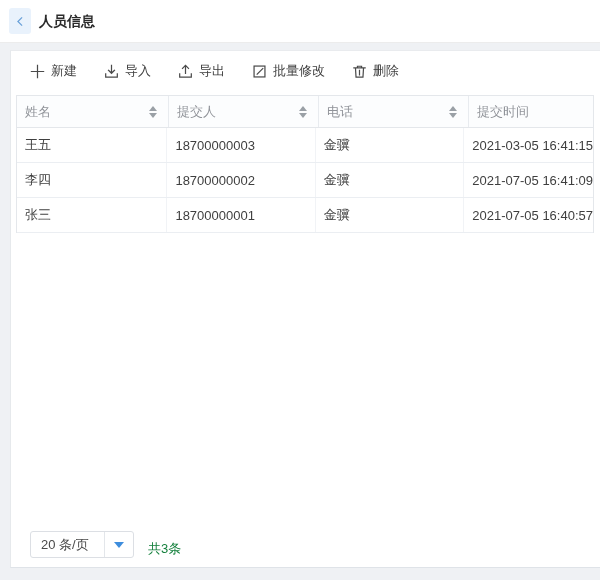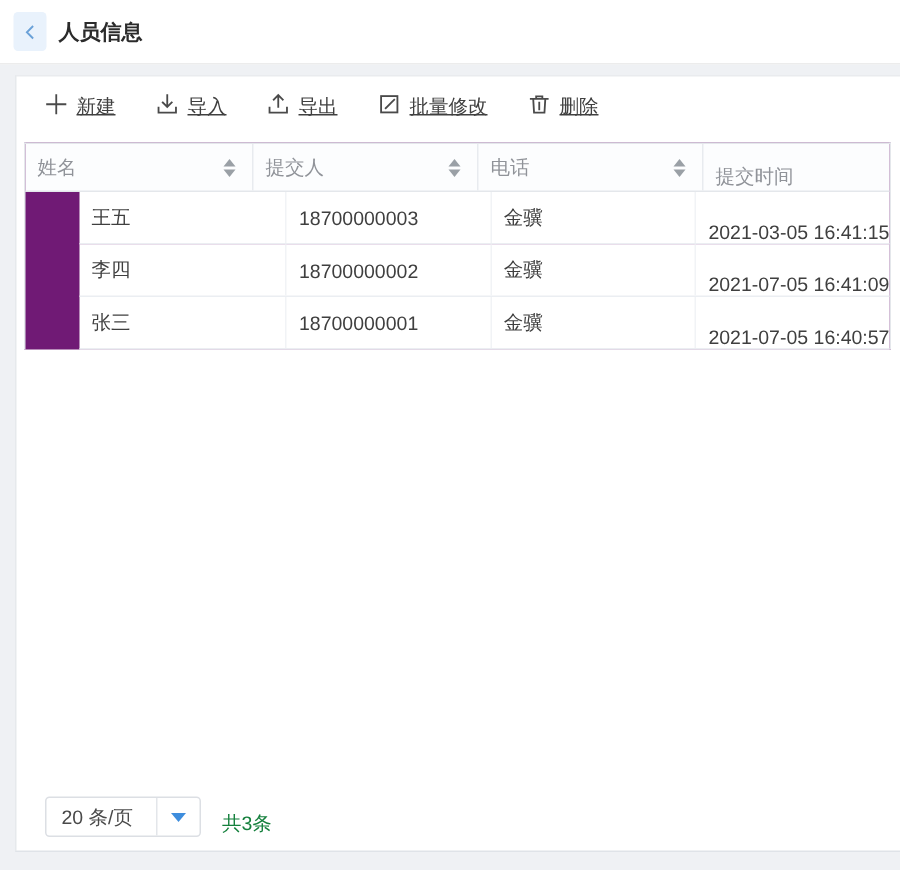--- a/index.html
+++ b/index.html
@@ -32,47 +32,47 @@
     background:#ffffff; box-sizing:border-box;
     border-top:1px solid #e9ebee; border-left:1px solid #e6e9ec;
     border-bottom:1px solid #dfe3e8;
   }
   
   .toolbar {
     position:absolute; left:19px; top:5px; height:30px;
     display:flex; align-items:center;
   }
   .tool-btn {
-    display:flex; margin-right:27px;
-    font-size:13px; color:#404040; cursor:pointer; white-space:nowrap;text-decoration:underline;
+    display:flex; align-items:center; margin-right:27px;
+    font-size:13px; color:#404040; cursor:pointer; white-space:nowrap;
   }
   .tool-btn .ticon { display:flex; margin-right:6px; }
   .tool-btn svg { width:15px; height:15px; stroke:#4a4a4a; stroke-width:1.3; fill:none; stroke-linecap:square; }
   
   .table {
     position:absolute; left:5px; top:44px; width:578px;
     border:1px solid #e4e7eb; border-bottom:none; box-sizing:border-box;
-    background:#701a75;
+    background:#a3a3a3;
   }
   .thead { display:flex; height:31px; background:#fcfdfe; border-bottom:1px solid #e4e7eb; }
   .th {
     position:relative; display:flex; align-items:center;
     padding-left:8px; font-size:13px; color:#909399;
     border-right:1px solid #e8ebef; box-sizing:border-box; cursor:pointer;
   }
-  .th:last-child, .td:last-child { border-right:none;align-items:flex-end; }
+  .th:last-child, .td:last-child { border-right:none; }
   .caret-wrap {
     position:absolute; right:11px; top:50%; transform:translateY(-50%);
     display:flex; flex-direction:column; align-items:center; cursor:pointer;
   }
   .s-up { width:0; height:0; border-left:4px solid transparent; border-right:4px solid transparent;
           border-bottom:5px solid #9aa0a6; margin-bottom:2px; }
   .s-down { width:0; height:0; border-left:4px solid transparent; border-right:4px solid transparent;
           border-top:5px solid #9aa0a6; }
-  .tr { display:flex; height:34px; border-bottom:1px solid #ebeef2; background:#fff;margin-left:36px; }
+  .tr { display:flex; height:34px; border-bottom:1px solid #ebeef2; background:#fff; }
   .td {
     display:flex; align-items:center; padding-left:8px;
     font-size:13px; color:#3f3f3f; border-right:1px solid #f1f3f6;
     box-sizing:border-box; white-space:nowrap; overflow:visible;
   }
   .c1 { width:152px; } .c2 { width:150px; } .c3 { width:150px; } .c4 { flex:1; }
   
   .pagination { position:absolute; left:19px; top:480px; display:flex; align-items:flex-end; }
   .page-size {
     display:flex; align-items:stretch; width:104px; height:27px;

